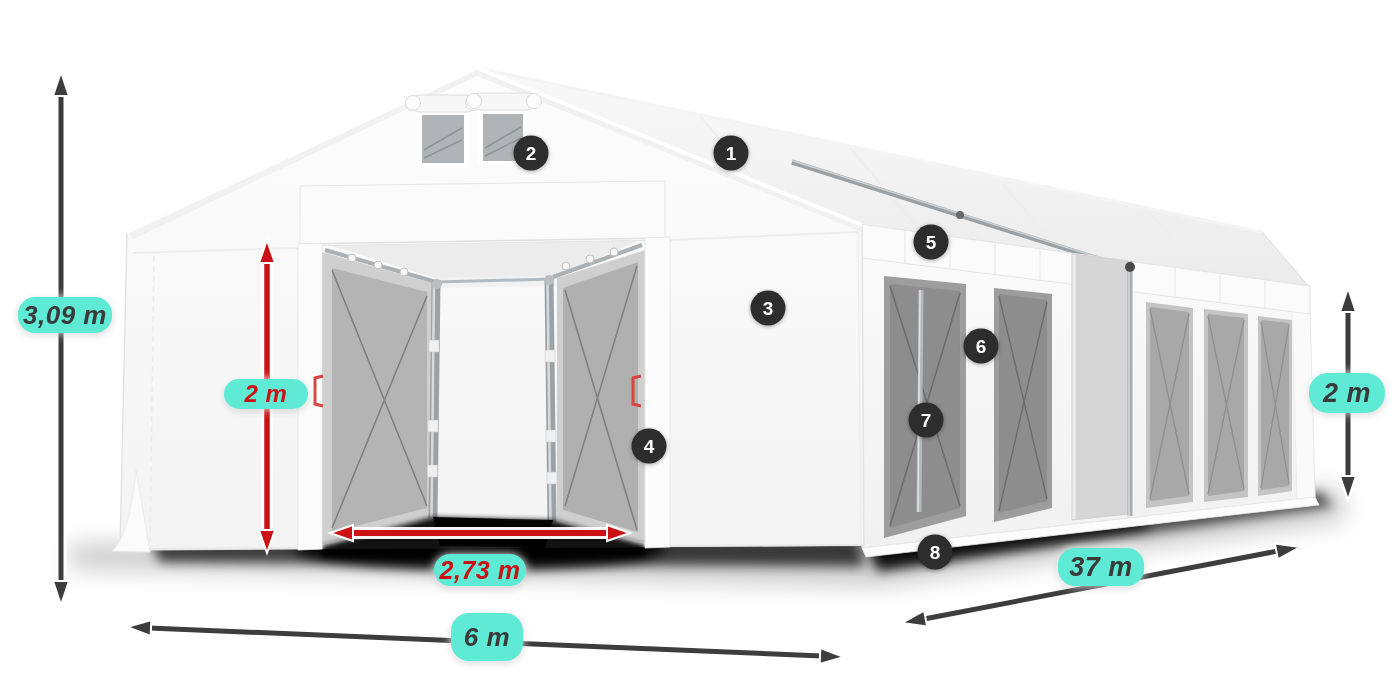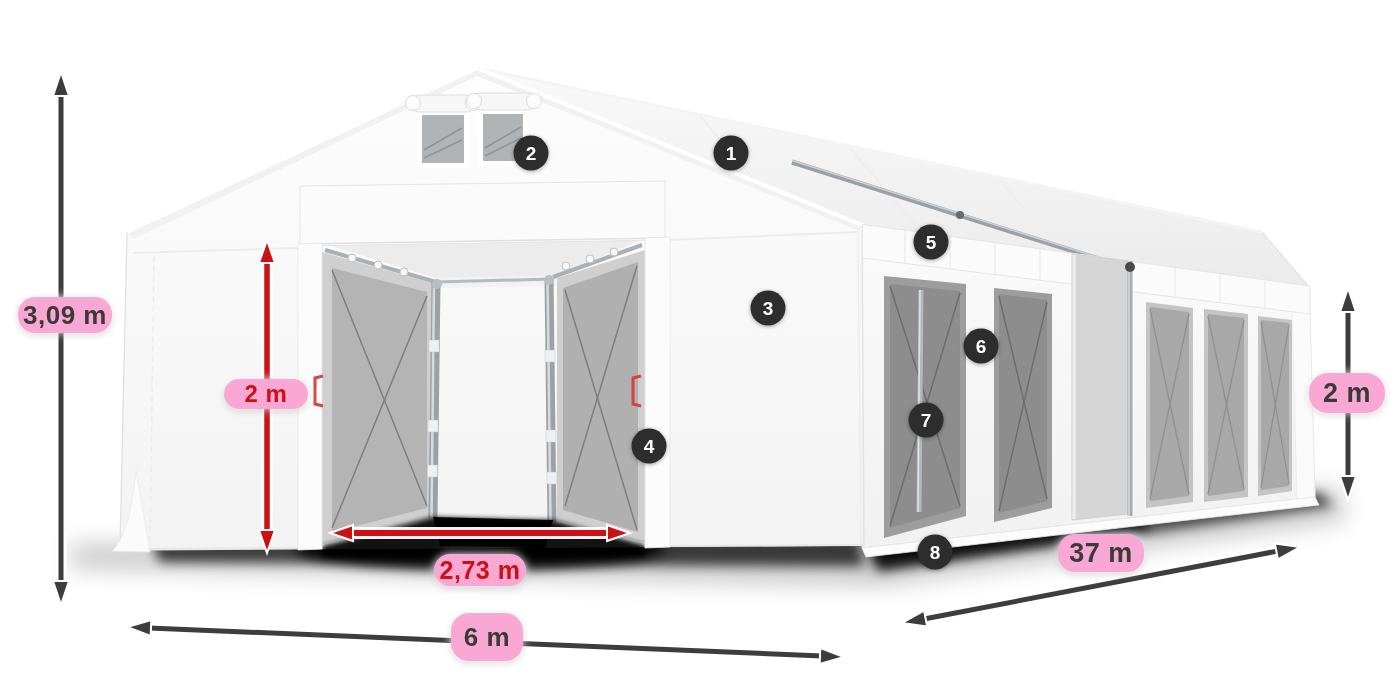--- a/index.html
+++ b/index.html
@@ -2,25 +2,25 @@
 <html><head>
 <meta charset="utf-8">
 <style>
   html,body{margin:0;padding:0;background:#ffffff;}
   .stage{
     position:relative;width:1400px;height:700px;overflow:hidden;background:#ffffff;
     font-family:"Liberation Sans",sans-serif;
   }
   .stage svg{position:absolute;left:0;top:0;}
   .pill{
-    position:absolute;background:#f9a8d4;border-radius:17px;
+    position:absolute;background:#5eead4;border-radius:17px;
     display:flex;align-items:center;justify-content:center;
     font-weight:bold;color:#3a3a3a;letter-spacing:.5px;
     box-shadow:0 0 10px rgba(255,255,255,.95),0 2px 7px rgba(0,0,0,.22);
-    transform:translate(-50%,-50%);white-space:nowrap;
+    transform:translate(-50%,-50%);white-space:nowrap;font-style:italic;
   }
   .pill.red{color:#cc1114;}
   .badge{
     position:absolute;width:35px;height:35px;border-radius:50%;
     background:#2d2d2d;color:#ffffff;
     display:flex;align-items:center;justify-content:center;
     font-weight:bold;font-size:19px;
     transform:translate(-50%,-50%);
     box-shadow:0 1px 4px rgba(0,0,0,.35);
     cursor:pointer;
@@ -285,21 +285,21 @@
   </svg>
 
   <div class="pill" style="left:65px;top:315px;width:94px;height:36px;font-size:26px;">3,09 m</div>
 
   <div class="pill red" style="left:266px;top:394px;width:84px;height:30px;font-size:24px;">2 m</div>
 
   <div class="pill red" style="left:480px;top:535px;width:92px;height:32px;font-size:25px;margin-top:35px;">2,73 m</div>
 
   <div class="pill" style="left:487px;top:637px;width:72px;height:48px;font-size:26px;border-radius:18px;text-align:center;">6 m</div>
 
-  <div class="pill" style="left:1101px;top:553px;width:86px;height:38px;font-size:27px;">37 m</div>
+  <div class="pill" style="left:1101px;top:567px;width:86px;height:38px;font-size:27px;">37 m</div>
 
   <div class="pill" style="left:1347px;top:393px;width:76px;height:40px;font-size:27px;border-radius:19px;">2 m</div>
 
   <div class="badge" style="left:731px;top:153px;">1</div>
   <div class="badge" style="left:531px;top:153px;">2</div>
   <div class="badge" style="left:768px;top:308px;">3</div>
   <div class="badge" style="left:649px;top:446px;">4</div>
   <div class="badge" style="left:931px;top:242px;">5</div>
   <div class="badge" style="left:981px;top:346px;">6</div>
   <div class="badge" style="left:926px;top:420px;">7</div>

